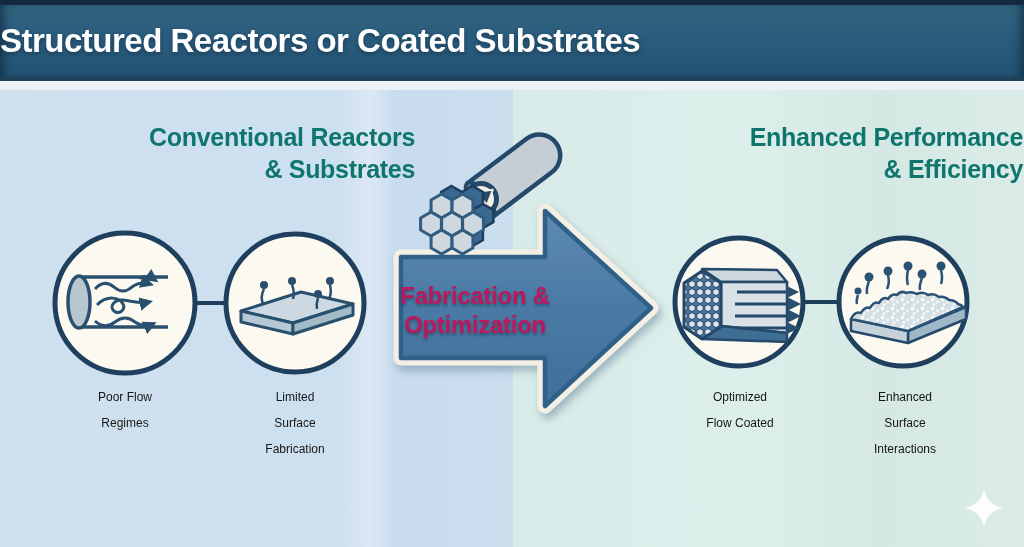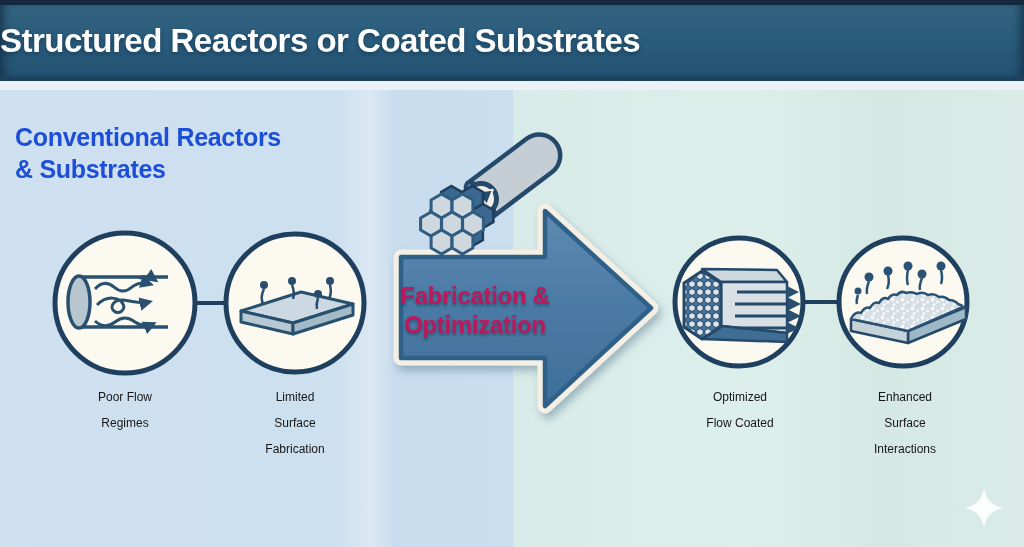--- a/index.html
+++ b/index.html
@@ -24,22 +24,22 @@
   .bg-left{
     position:absolute;left:0;top:0;width:513px;height:100%;
     background:linear-gradient(90deg,#cfe0ef 0%,#cde0ef 66%,#dce8f4 72%,#c9dcee 77%,#cbdeee 100%);
   }
   .bg-right{
     position:absolute;left:513px;top:0;width:511px;height:100%;
     background:linear-gradient(90deg,#d9ebe8 0%,#dcEFEb 45%,#d5e8e4 72%,#dbece8 100%);
   }
   .art{position:absolute;left:0;top:0;width:1024px;height:547px;}
   .heading{
-    position:absolute;text-align:left;font-weight:bold;font-size:25px;line-height:32px;
-    color:#1d4ed8;white-space:pre-line;letter-spacing:-0.3px;
+    position:absolute;text-align:right;font-weight:bold;font-size:25px;line-height:32px;
+    color:#0f766e;white-space:pre-line;letter-spacing:-0.3px;
   }
   .heading.left{left:15px;top:100px;width:400px;}
   .heading.right{left:623px;top:100px;width:400px;}
   .caption{
     position:absolute;text-align:center;font-size:12px;line-height:26px;
     color:#161616;white-space:pre-line;
   }
   .cap1{left:45px;top:384px;width:160px;}
   .cap2{left:215px;top:384px;width:160px;}
   .cap3{left:650px;top:384px;width:180px;}
@@ -198,20 +198,22 @@
         <circle cx="941" cy="266" r="4.5"></circle>
           <circle cx="858" cy="291" r="3.5"></circle>
       </g>
     </g>
 
     <path transform="translate(984,508)" d="M0,-19 C2.5,-8 8,-2.5 19,0 C8,2.5 2.5,8 0,19 C-2.5,8 -8,2.5 -19,0 C-8,-2.5 -2.5,-8 0,-19 Z" fill="#ffffff" opacity="0.92"></path>
   </svg>
 
   <h2 class="heading left">Conventional Reactors
 &amp; Substrates</h2>
+  <h2 class="heading right">Enhanced Performance
+&amp; Efficiency</h2>
 
   <div class="arrow-label">Fabrication &amp;
 Optimization</div>
 
   <div class="caption cap1">Poor Flow
 Regimes</div>
   <div class="caption cap2">Limited
 Surface
 Fabrication</div>
   <div class="caption cap3">Optimized

